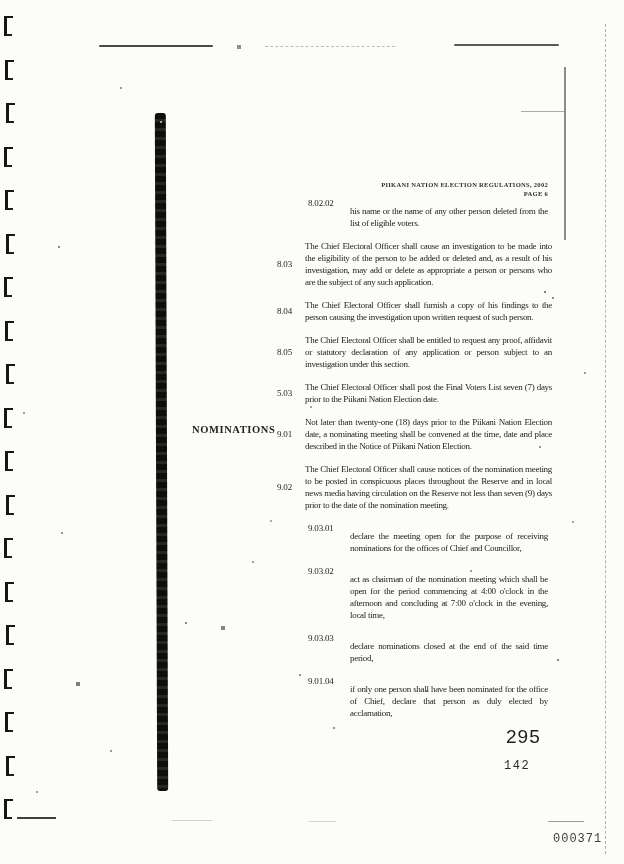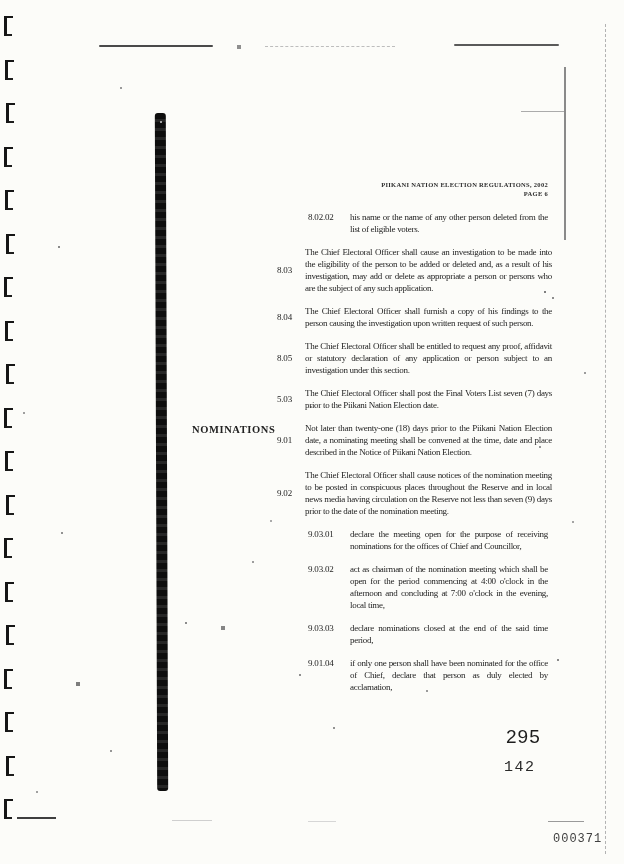--- a/index.html
+++ b/index.html
@@ -41,42 +41,42 @@
   }
   
   .header{
     position:absolute;top:180px;left:300px;width:248px;text-align:right;
     font-weight:bold;font-size:6.5px;line-height:9px;letter-spacing:0.3px;color:#2e2e2e;
   }
   .margin-label{
     position:absolute;left:192px;top:424px;
     font-weight:bold;font-size:10.5px;letter-spacing:0.6px;color:#222;
   }
-  .doc{position:absolute;left:0;top:211px;width:624px;}
+  .doc{position:absolute;left:0;top:197px;width:624px;}
   .row{display:flex;margin-bottom:11px;}
   .row.main{margin-left:277px;align-items:center;}
   .row.main .num{width:28px;flex:0 0 28px;}
   .row.main .txt{width:247px;}
   .row.sub{margin-left:308px;}
   .row.sub .num{width:42px;flex:0 0 42px;}
-  .row.sub .txt{width:198px;}
+  .row.sub .txt{width:198px;margin-top:8px;}
   .num{
     font-size:9px;line-height:12px;letter-spacing:-0.2px;color:#242424;
   }
   .txt{
     margin:0;font-size:9px;line-height:12px;letter-spacing:-0.3px;
     text-align:justify;color:#242424;
   }
   .pg-large{
     position:absolute;left:506px;top:726px;
     font-family:Liberation Sans, sans-serif;font-size:19px;letter-spacing:1px;color:#1d1d1d;
   }
   .pg-small{
     position:absolute;left:504px;top:759px;
-    font-family:"Liberation Mono",monospace;font-size:15px;letter-spacing:1.5px;color:#2a2a2a;
+    font-family:"Liberation Mono",monospace;font-size:12px;letter-spacing:1.5px;color:#2a2a2a;
   }
   .stamp{
     position:absolute;left:553px;top:832px;
     font-family:"Liberation Mono",monospace;font-size:12px;letter-spacing:1px;color:#404040;
   }
 </style>
 </head>
 <body>
 
 <div class="page">

